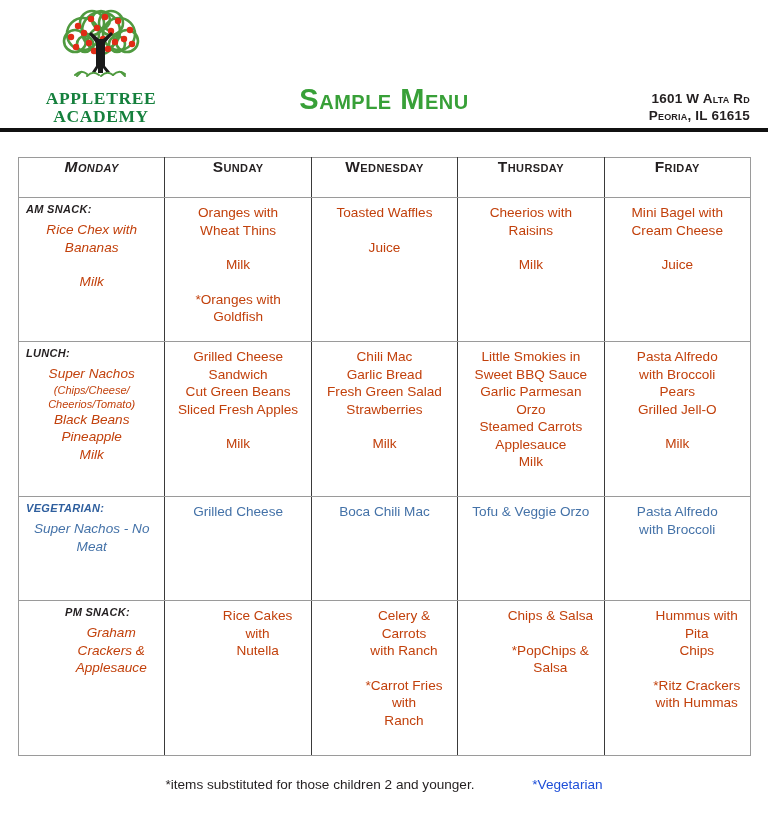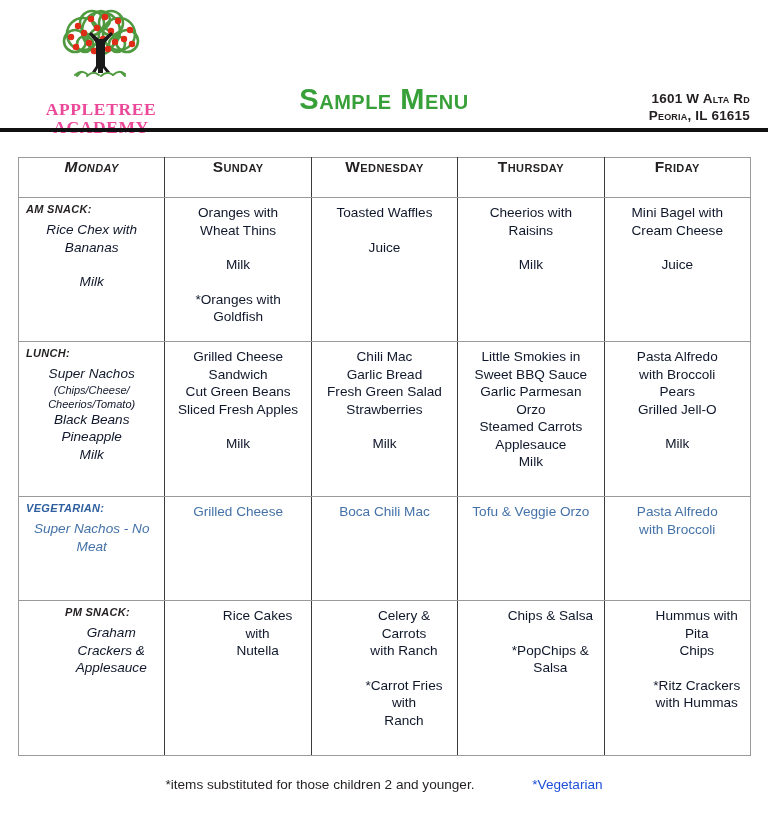--- a/index.html
+++ b/index.html
@@ -35,27 +35,27 @@
   }
 
   #logo-mark {
     width: 112px;
     height: 74px;
     margin: 0 auto;
     display: block;
   }
 
   #logo-wordmark {
-    margin-top: 18px;
+    margin-top: 7px;
     font-family: "Liberation Serif", serif;
     font-weight: bold;
     font-size: 17.5px;
     line-height: 18px;
     letter-spacing: 0.6px;
-    color: #ec4899;
+    color: #15803d;
   }
   #logo-wordmark .l2 { display: block; }
 
   #doc-title {
     position: absolute;
     left: 0;
     right: 0;
     top: 84px;
     text-align: center;
     font-size: 29px;
@@ -151,21 +151,21 @@
     font-weight: bold;
     letter-spacing: 0.3px;
     color: #231f20;
     white-space: nowrap;
   }
 
   .cell-body {
     text-align: center;
     font-size: 13.6px;
     line-height: 17.5px;
-    color: #0f172a;
+    color: #c2410c;
   }
 
   
   td.has-label .cell-body { padding-top: 17px; }
 
   .line { display: block; }
   .line.spacer { height: 17px; }
   .line.small {
     font-size: 11px;
     line-height: 14px;

